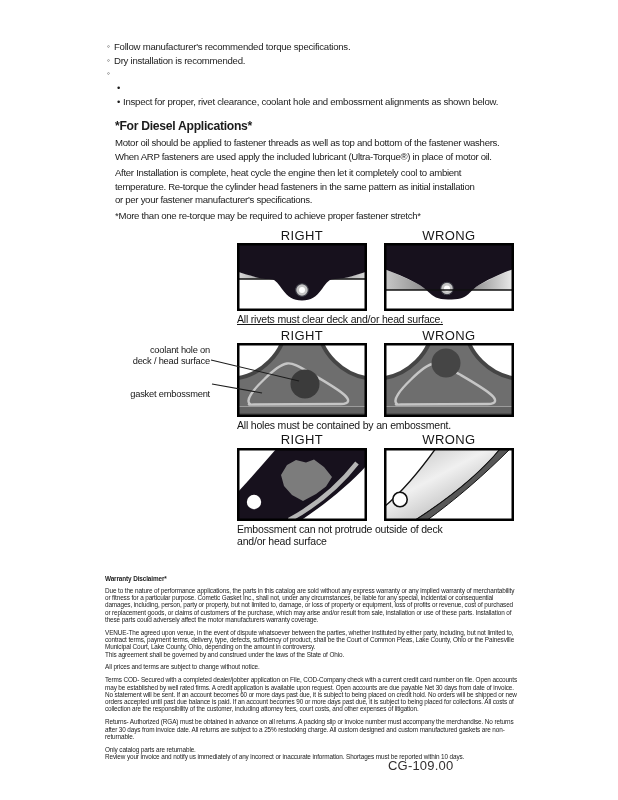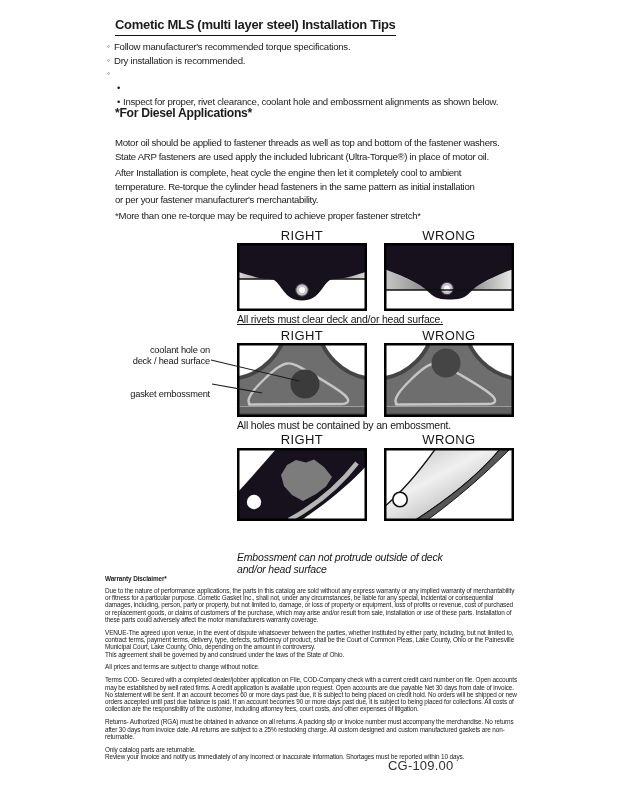--- a/index.html
+++ b/index.html
@@ -14,21 +14,21 @@
     left:115px;top:17px;font-size:13px;font-weight:bold;letter-spacing:-0.3px;
     border-bottom:1.6px solid #111;padding-bottom:2.5px;
   }
   
   .bullets{left:107px;top:40px;width:470px;font-size:9.6px;letter-spacing:-0.25px;line-height:13.7px;}
   .bullet-row{display:flex;}
   .bullet-row.sub{margin-left:10px;}
   .bm{display:inline-block;width:7px;font-size:8.5px;flex:0 0 auto;}
   .bullet-row.sub .bm{width:6px;font-size:9.5px;}
   
-  .diesel-h{left:115px;top:106px;font-size:12.2px;font-weight:bold;letter-spacing:-0.3px;}
+  .diesel-h{left:115px;top:119px;font-size:12.2px;font-weight:bold;letter-spacing:-0.3px;}
   .para{left:115px;width:500px;font-size:9.6px;letter-spacing:-0.3px;line-height:13.5px;}
   .p1{top:136px;}
   .p2{top:166px;}
   .p3{top:209px;}
   
   .fig-label{width:130px;text-align:center;font-size:13px;letter-spacing:0.4px;color:#161616;}
   .fig-caption{left:237px;width:300px;font-size:10.5px;letter-spacing:-0.2px;line-height:11.5px;color:#161616;}
   .fig-box{width:130px;}
   .fig-box svg{display:block;}
   .side-label{width:100px;text-align:right;font-size:9.3px;line-height:10.8px;letter-spacing:-0.2px;color:#161616;}
@@ -38,21 +38,20 @@
   .warranty .wh{font-weight:bold;margin:0 0 4.5px 0;}
   .warranty p{margin:0 0 5.5px 0;}
   
   .footer{left:388px;top:758px;font-size:13px;letter-spacing:0.2px;color:#322e2e;}
 </style>
 </head>
 <body>
 
 <div class="page">
 
-  <div class="abs title">Cometic MLS (multi layer steel) Installation Tips</div>
 
   <div class="abs bullets">
     <div class="bullet-row">
       <span class="bm">◦</span>
       <span>Follow manufacturer's recommended torque specifications.</span>
     </div>
     <div class="bullet-row">
       <span class="bm">◦</span>
       <span>Dry installation is recommended.</span>
     </div>
@@ -63,24 +62,24 @@
       <span class="bm">•</span>
     </div>
     <div class="bullet-row sub">
       <span class="bm">•</span>
       <span>Inspect for proper, rivet clearance, coolant hole and embossment alignments as shown below.</span>
     </div>
   </div>
 
   <div class="abs diesel-h">*For Diesel Applications*</div>
   <div class="abs para p1 pre">Motor oil should be applied to fastener threads as well as top and bottom of the fastener washers.
-State ARP fasteners are used apply the included lubricant (Ultra-Torque®) in place of motor oil.</div>
+When ARP fasteners are used apply the included lubricant (Ultra-Torque®) in place of motor oil.</div>
   <div class="abs para p2 pre">After Installation is complete, heat cycle the engine then let it completely cool to ambient
 temperature. Re-torque the cylinder head fasteners in the same pattern as initial installation
-or per your fastener manufacturer's merchantability.</div>
+or per your fastener manufacturer's specifications.</div>
   <div class="abs para p3">*More than one re-torque may be required to achieve proper fastener stretch*</div>
 
   <div class="abs fig-label" style="left:237px;top:228px;">RIGHT</div>
   <div class="abs fig-label" style="left:384px;top:228px;">WRONG</div>
 
   <div class="abs fig-box" style="left:237px;top:243px;">
     <svg width="130" height="68" viewBox="0 0 130 68">
       <defs>
         <linearGradient id="g1L" x1="0" y1="0" x2="1" y2="0">
             <stop offset="0" stop-color="#dcdcdc"></stop>
@@ -189,21 +188,21 @@
         </linearGradient>
       </defs>
       <rect width="130" height="73" fill="#ffffff"></rect>
       <path d="M52,0 C37,21 19,43 0,59 L0,73 L30,73 C63.5,51.5 95,27 117,0 Z" fill="url(#bandG)" stroke="#111" stroke-width="1.3"></path>
       <path d="M117,0 C95,27 63.5,51.5 30,73 L42,73 C72.5,51 100.5,26.5 127,0 Z" fill="#575757" stroke="#111" stroke-width="1"></path>
       <circle cx="16" cy="51.5" r="7.2" fill="#ffffff" stroke="#111" stroke-width="1.6"></circle>
       <rect x="1.25" y="1.25" width="127.5" height="70.5" fill="none" stroke="#000" stroke-width="2.5"></rect>
     </svg>
   </div>
 
-  <div class="abs fig-caption pre" style="top:552px;font-style:italic;">Embossment can not protrude outside of deck
+  <div class="abs fig-caption pre" style="top:524px;">Embossment can not protrude outside of deck
 and/or head surface</div>
 
   <svg class="abs overlay" width="618" height="800" viewBox="0 0 618 800">
     <line x1="211" y1="360" x2="299" y2="381" stroke="#1c1c1c" stroke-width="1.1"></line>
     <line x1="212" y1="384" x2="262" y2="393" stroke="#1c1c1c" stroke-width="1.1"></line>
   </svg>
 
   <div class="abs warranty">
     <div class="wh">Warranty Disclaimer*</div>
     <p class="pre">Due to the nature of performance applications, the parts in this catalog are sold without any express warranty or any implied warranty of merchantability or fitness for a particular purpose.  Cometic Gasket Inc., shall not, under any circumstances, be liable for any special, incidental or consequential damages, including, person, party or property, but not limited to, damage, or loss of property or equipment, loss of profits or revenue, cost of purchased or replacement goods, or claims of customers of the purchase, which may arise and/or result from sale, installation or use of these parts.  Installation of these parts could adversely affect the motor manufacturers warranty coverage.</p>

